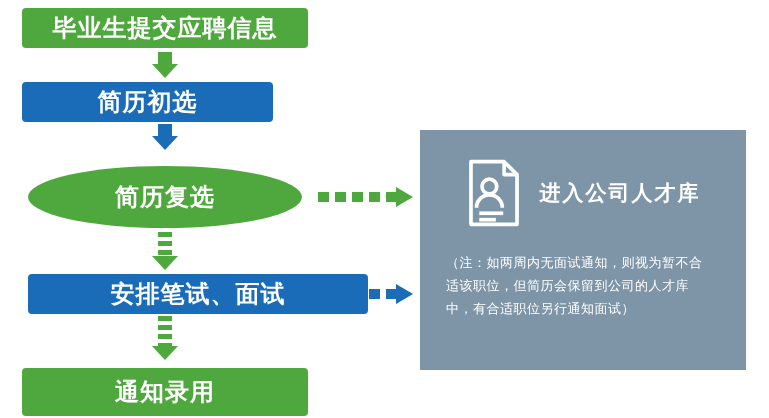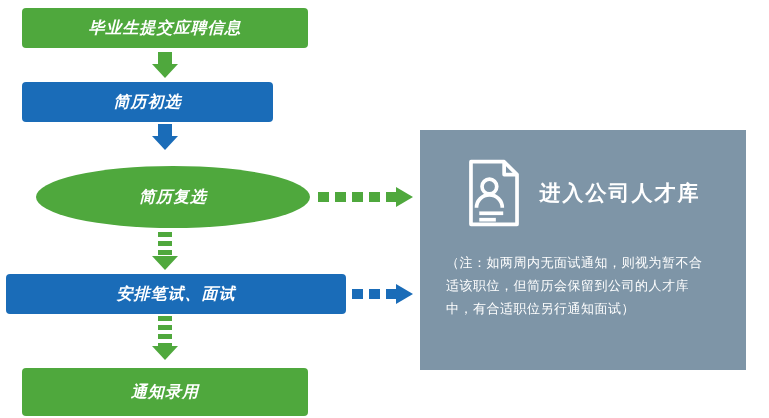--- a/index.html
+++ b/index.html
@@ -21,34 +21,33 @@
     overflow:hidden;
   }
   
   .node{
     position:absolute;
     display:flex;
     align-items:center;
     justify-content:center;
     color:var(--white);
     font-weight:bold;
-    font-size:16px;
+    font-size:24px;
     letter-spacing:1px;
     text-align:right;
-    font-style:italic;
   }
   .rect{border-radius:4px;}
   .green-bg{background:var(--green);}
   .blue-bg{background:var(--blue);}
   .ellipse{border-radius:50%;}
 
   .step0{left:22px;top:8px;width:286px;height:40px;}
   .step1{left:22px;top:82px;width:251px;height:40px;}
-  .step2{left:36px;top:166px;width:274px;height:62px;}
-  .step3{left:6px;top:274px;width:340px;height:40px;}
+  .step2{left:28px;top:166px;width:274px;height:62px;}
+  .step3{left:28px;top:274px;width:340px;height:40px;}
   .step4{left:22px;top:368px;width:286px;height:48px;}
 
   
   .v-arrow{
     position:absolute;
     left:152px;           
     width:26px;
     display:flex;
     flex-direction:column;
     align-items:center;

